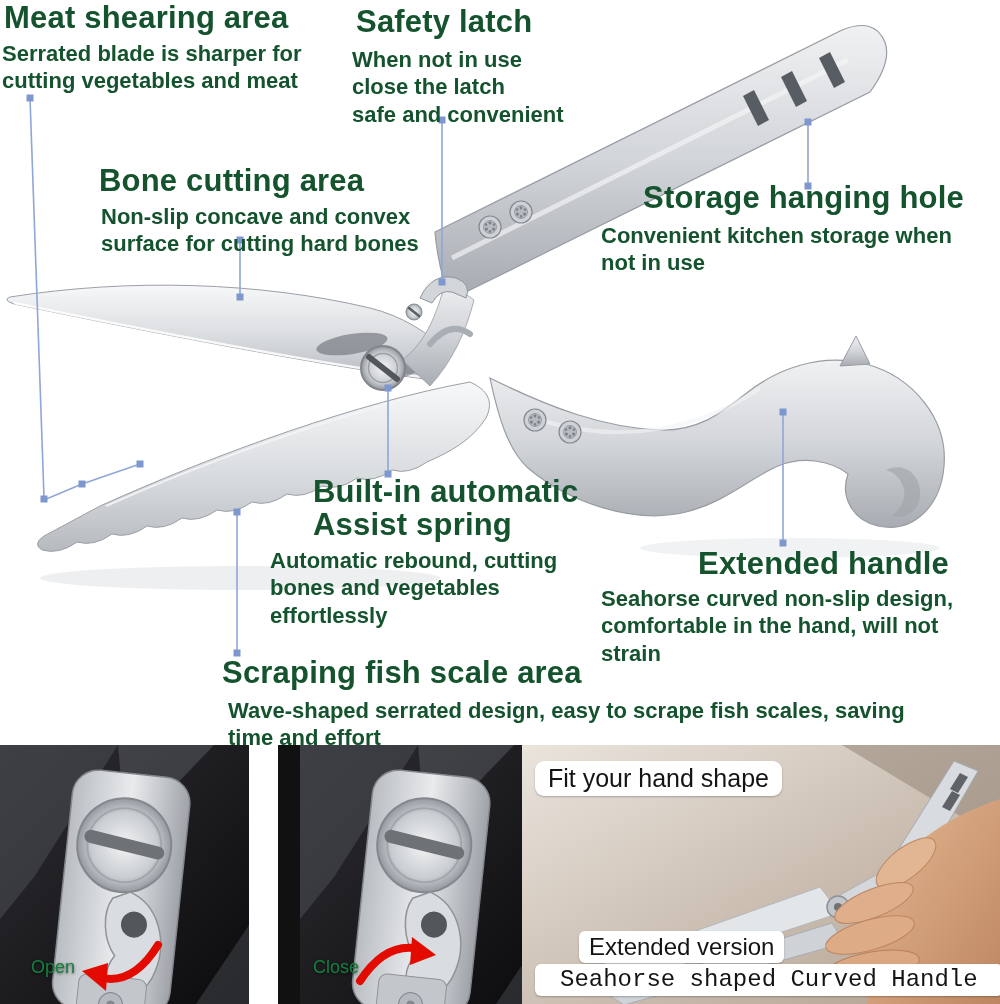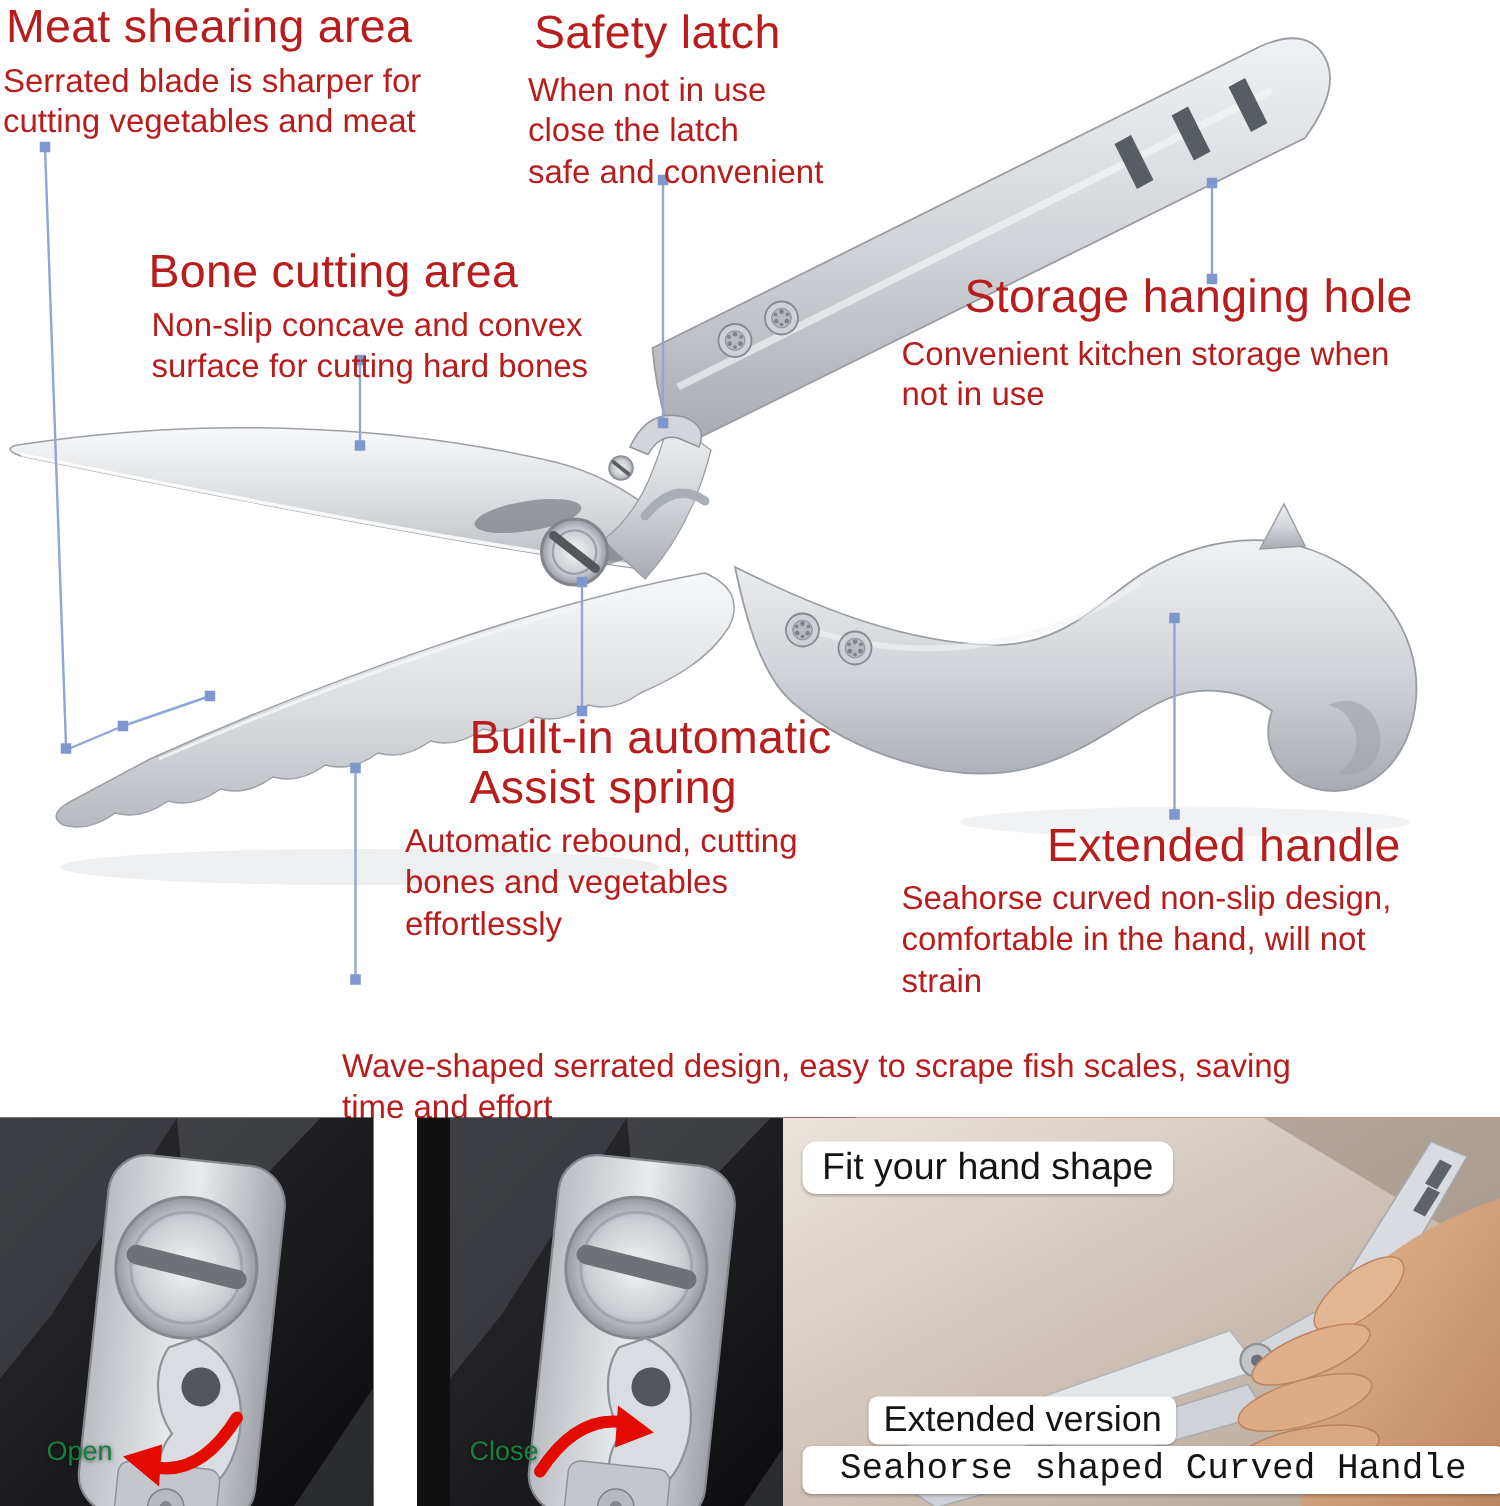--- a/index.html
+++ b/index.html
@@ -2,27 +2,27 @@
 <html><head>
 <meta charset="utf-8">
 <style>
   * { margin:0; padding:0; box-sizing:border-box; }
   html,body { background:#ffffff; font-family:"Liberation Sans", sans-serif; }
   .stage {
     position:relative; width:1000px; height:1004px;
     background:#ffffff; overflow:hidden;
   }
   .scissors-svg { position:absolute; left:0; top:0; width:1000px; height:745px; }
-  .ann { position:absolute; color:#b91c1c; white-space:pre-line; }
+  .ann { position:absolute; color:#14532d; white-space:pre-line;font-weight:bold; }
   .ann-title { font-size:31px; line-height:1.06; letter-spacing:0.2px; }
   .ann-desc  { font-size:22px; line-height:1.24; }
   .panel { position:absolute; top:745px; height:259px; overflow:hidden; background:#111; }
   #panel-open  { left:0;     width:249px; }
   #panel-close { left:278px; width:293px; }
-  #panel-hand  { left:522px; width:478px; background:#b91c1c; }
+  #panel-hand  { left:522px; width:478px; background:#000000; }
   .panel svg { display:block; width:100%; height:100%; }
   .panel-label {
     position:absolute; color:#15803d; font-size:18px; line-height:1;
     text-shadow:0 1px 3px rgba(0,0,0,.6);
     margin-left:21px;
   }
   #open-label  { left:10px; bottom:28px; }
   #close-label { left:14px; bottom:28px; }
   .chip {
     position:absolute; background:#ffffff; color:#141414;
@@ -210,20 +210,21 @@
 Assist spring</div>
   <div class="ann ann-desc" style="left:270px;top:547px">Automatic rebound, cutting
 bones and vegetables
 effortlessly</div>
 
   <div class="ann ann-title" style="left:698px;top:548px">Extended handle</div>
   <div class="ann ann-desc" style="left:601px;top:585px">Seahorse curved non-slip design,
 comfortable in the hand, will not
 strain</div>
 
+  <div class="ann ann-title" style="left:222px;top:657px">Scraping fish scale area</div>
   <div class="ann ann-desc" style="left:228px;top:697px">Wave-shaped serrated design, easy to scrape fish scales, saving
 time and effort</div>
 
   <div class="panel" id="panel-open">
     <svg viewBox="0 0 249 259" aria-hidden="true">
       <use href="#latch-art"></use>
       <g>
         <path d="M 158 200 Q 132 242 98 232" fill="none" stroke="#e30b00" stroke-width="8" stroke-linecap="round"></path>
         <path d="M 106 246 L 82 226 L 108 218 Z" fill="#e30b00"></path>
       </g>

